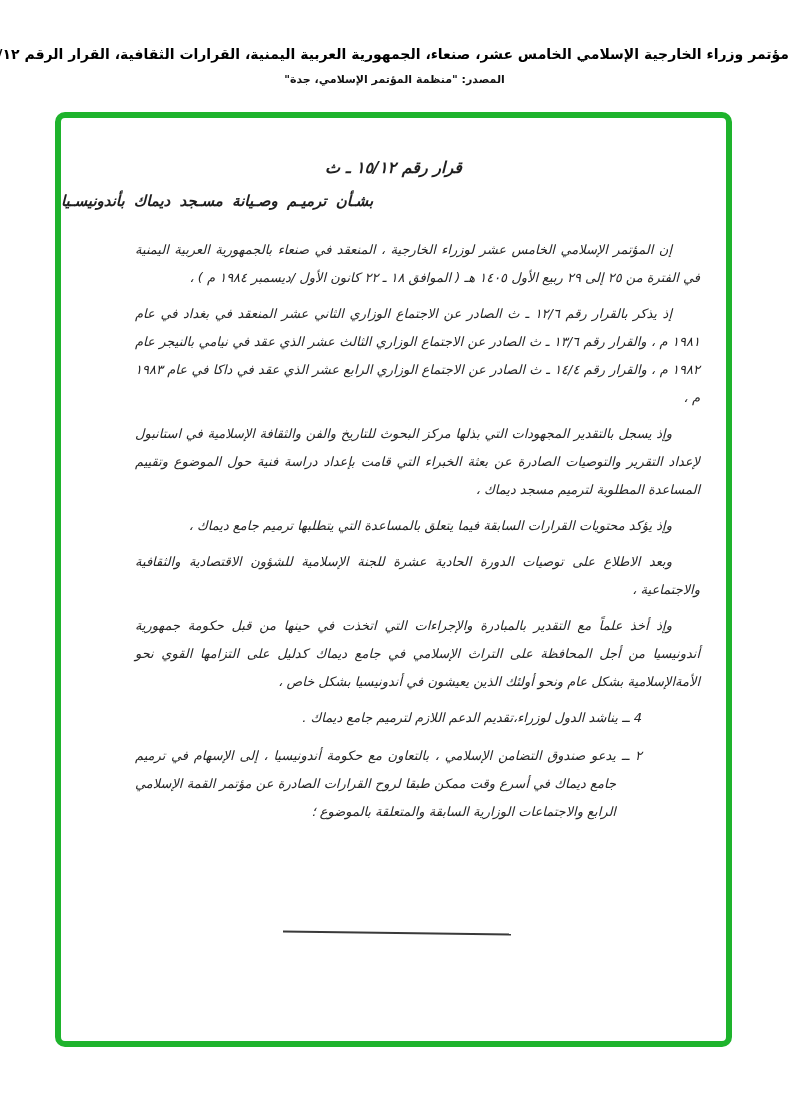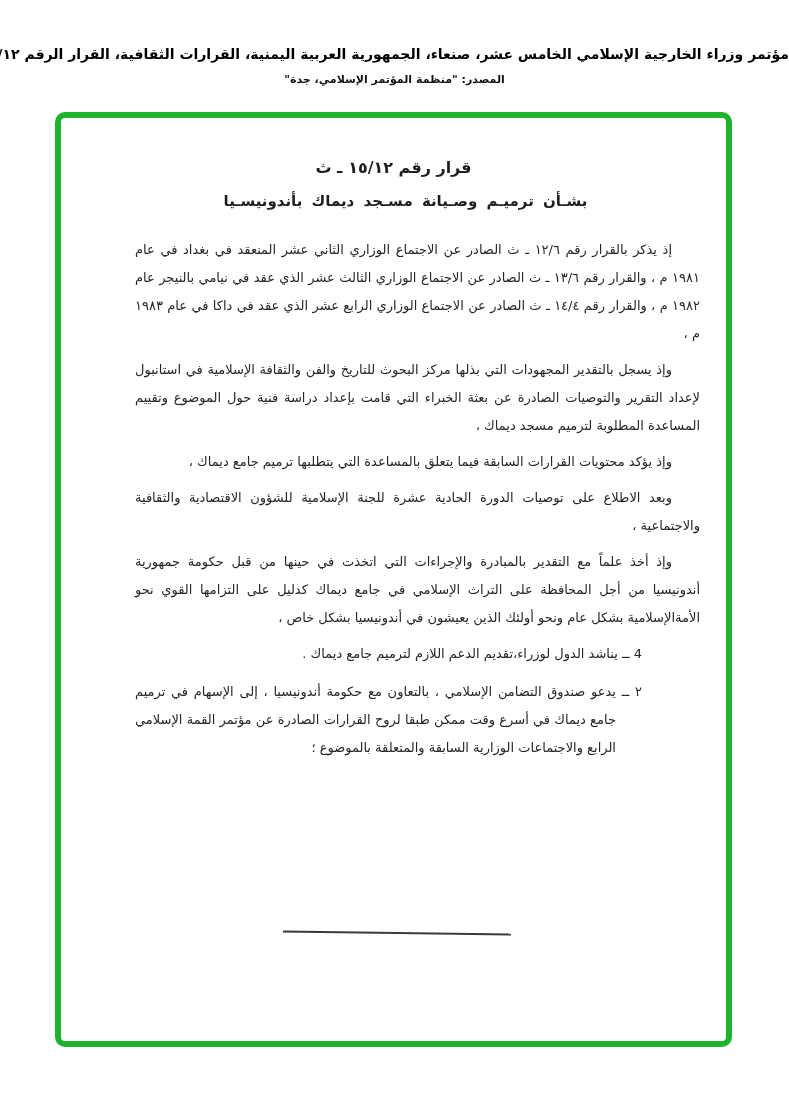--- a/index.html
+++ b/index.html
@@ -53,24 +53,24 @@
     width: 100%;
     direction: rtl;
     text-align: center;
     font-weight: 700;
     font-size: 16px;
     color: #1f1f1f;
   }
   .doc-subtitle {
     position: absolute;
     top: 74px;
-    left: 12px;
+    left: 0;
     width: 100%;
     direction: rtl;
-    text-align: center;
+    text-align: left;
     font-weight: 700;
     font-size: 15px;
     color: #1f1f1f;
     word-spacing: 4px;
   }
   .doc-body {
     position: absolute;
     top: 118px;
     right: 26px;
     left: 74px;
@@ -103,28 +103,29 @@
 </style>
 </head>
 <body>
 
 <div class="page">
 
   <div class="hdr-citation">مؤتمر وزراء الخارجية الإسلامي الخامس عشر، صنعاء، الجمهورية العربية اليمنية، القرارات الثقافية، القرار الرقم ١٥/١٢-ث</div>
 
   <div class="hdr-source">المصدر:  "منظمة المؤتمر الإسلامي، جدة"</div>
 
-  <div class="frame" style="border-color: rgb(30, 179, 44);">
+  <div class="frame" style="border-color: rgb(30, 179, 44); font-style: italic;">
 
     <div class="doc-title">قرار رقم ١٥/١٢ ـ ث</div>
 
     <div class="doc-subtitle">بشـأن ترميـم وصـيانة مسـجد ديماك بأندونيسـيا</div>
 
     <div class="doc-body">
 
+      <p class="para">إن المؤتمر الإسلامي الخامس عشر لوزراء الخارجية ، المنعقد في صنعاء بالجمهورية العربية اليمنية في الفترة من ٢٥ إلى ٢٩ ربيع الأول ١٤٠٥ هـ ( الموافق ١٨ ـ ٢٢ كانون الأول /ديسمبر ١٩٨٤ م ) ،</p>
 
       <p class="para">إذ يذكر بالقرار رقم ١٢/٦ ـ ث الصادر عن الاجتماع الوزاري الثاني عشر المنعقد في بغداد في عام ١٩٨١ م ، والقرار رقم ١٣/٦ ـ ث الصادر عن الاجتماع الوزاري الثالث عشر الذي عقد في نيامي بالنيجر عام ١٩٨٢ م ، والقرار رقم ١٤/٤ ـ ث الصادر عن الاجتماع الوزاري الرابع عشر الذي عقد في داكا في عام ١٩٨٣ م ،</p>
 
       <p class="para">وإذ يسجل بالتقدير المجهودات التي بذلها مركز البحوث للتاريخ والفن والثقافة الإسلامية في استانبول لإعداد التقرير والتوصيات الصادرة عن بعثة الخبراء التي قامت بإعداد دراسة فنية حول الموضوع وتقييم المساعدة المطلوبة لترميم مسجد ديماك ،</p>
 
       <p class="para">وإذ يؤكد محتويات القرارات السابقة فيما يتعلق بالمساعدة التي يتطلبها ترميم جامع ديماك ،</p>
 
       <p class="para">وبعد الاطلاع على توصيات الدورة الحادية عشرة للجنة الإسلامية للشؤون الاقتصادية والثقافية والاجتماعية ،</p>
 
       <p class="para">وإذ أخذ علماً مع التقدير بالمبادرة والإجراءات التي اتخذت في حينها من قبل حكومة جمهورية أندونيسيا من أجل المحافظة على التراث الإسلامي في جامع ديماك كدليل على التزامها القوي نحو الأمةالإسلامية بشكل عام ونحو أولئك الذين يعيشون في أندونيسيا بشكل خاص ،</p>

